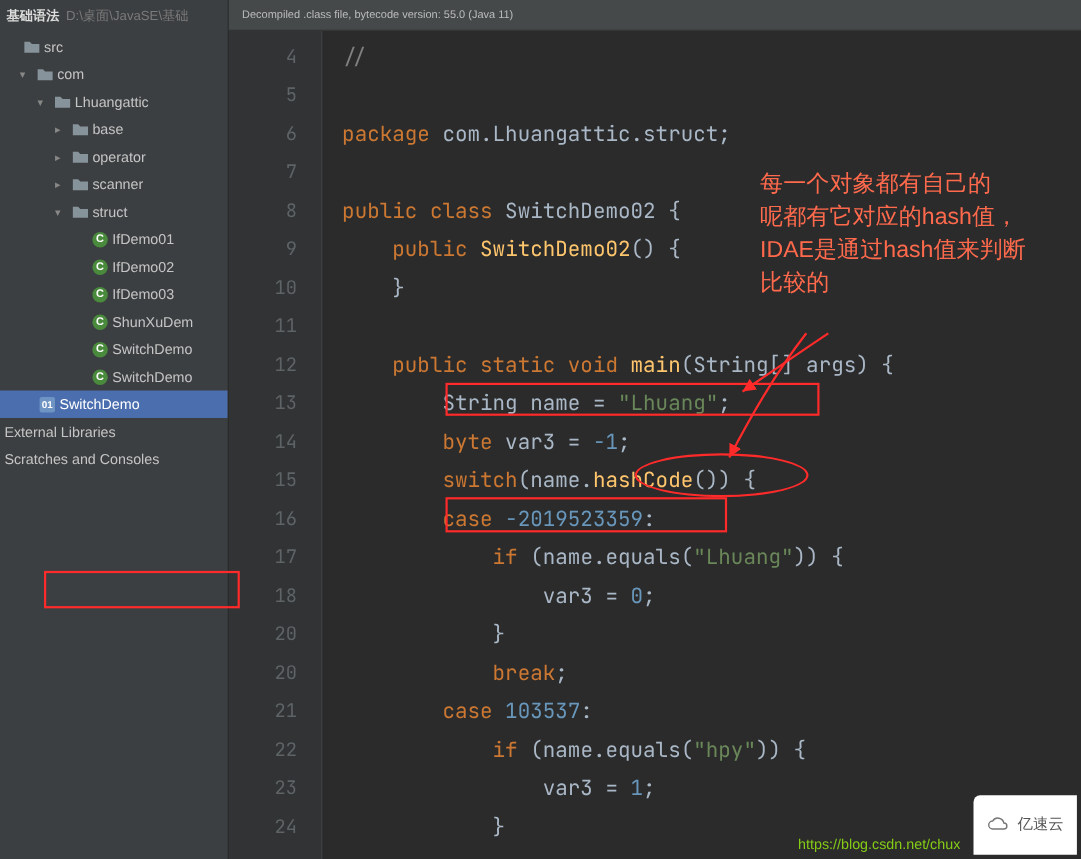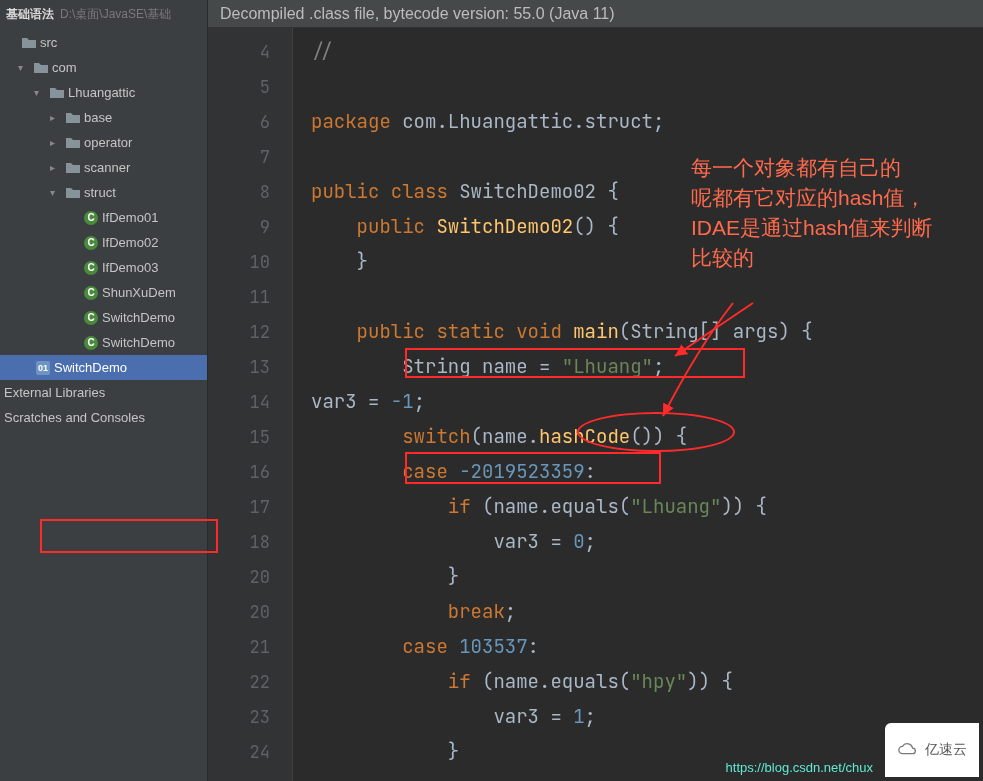--- a/index.html
+++ b/index.html
@@ -83,21 +83,21 @@
   flex-direction: column;
   background: #2b2b2b;
 }
 .banner {
   height: 28px;
   background: #45494a;
   color: #bcbcbc;
   display: flex;
   align-items: center;
   padding: 0 12px;
-  font-size: 16px;
+  font-size: 10px;
   border-bottom: 1px solid #323232;
 }
 .editor-body {
   flex: 1;
   display: flex;
   overflow: hidden;
   position: relative;
 }
 .gutter {
   width: 85px;
@@ -152,21 +152,21 @@
   color: #ff6a4d;
   font-size: 21px;
   font-weight: 500;
   line-height: 30px;
   font-family: "Microsoft YaHei", sans-serif;
 }
 .watermark {
   position: absolute;
   bottom: 6px;
   right: 110px;
-  color: #5eead4;
+  color: #84cc16;
   font-size: 13px;
 }
 .logo-badge {
   position: absolute;
   bottom: 4px; right: 4px;
   background: #fff;
   color: #555;
   padding: 18px 12px;
   border-radius: 6px 0 0 0;
   font-size: 14px;
@@ -332,21 +332,21 @@
         <div class="line"><span class="cmt">//</span></div>
         <div class="line"><span></span></div>
         <div class="line"><span class="kw">package </span><span>com.Lhuangattic.struct;</span></div>
         <div class="line"><span></span></div>
         <div class="line"><span class="kw">public class </span><span class="cls">SwitchDemo02 {</span></div>
         <div class="line"><span class="kw">    public </span><span class="mth">SwitchDemo02</span><span>() {</span></div>
         <div class="line"><span>    }</span></div>
         <div class="line"><span></span></div>
         <div class="line"><span class="kw">    public static void </span><span class="mth">main</span><span>(String[] args) {</span></div>
         <div class="line"><span>        String name = </span><span class="str">"Lhuang"</span><span>;</span></div>
-        <div class="line"><span>var3 = </span><span class="num">-1</span><span>;</span></div>
+        <div class="line"><span class="kw">        byte </span><span>var3 = </span><span class="num">-1</span><span>;</span></div>
         <div class="line"><span class="kw">        switch</span><span>(name.</span><span class="mth">hashCode</span><span>()) {</span></div>
         <div class="line"><span class="kw">        case </span><span class="num">-2019523359</span><span>:</span></div>
         <div class="line"><span class="kw">            if </span><span>(name.equals(</span><span class="str">"Lhuang"</span><span>)) {</span></div>
         <div class="line"><span>                var3 = </span><span class="num">0</span><span>;</span></div>
         <div class="line"><span>            }</span></div>
         <div class="line"><span class="kw">            break</span><span>;</span></div>
         <div class="line"><span class="kw">        case </span><span class="num">103537</span><span>:</span></div>
         <div class="line"><span class="kw">            if </span><span>(name.equals(</span><span class="str">"hpy"</span><span>)) {</span></div>
         <div class="line"><span>                var3 = </span><span class="num">1</span><span>;</span></div>
         <div class="line"><span>            }</span></div>

